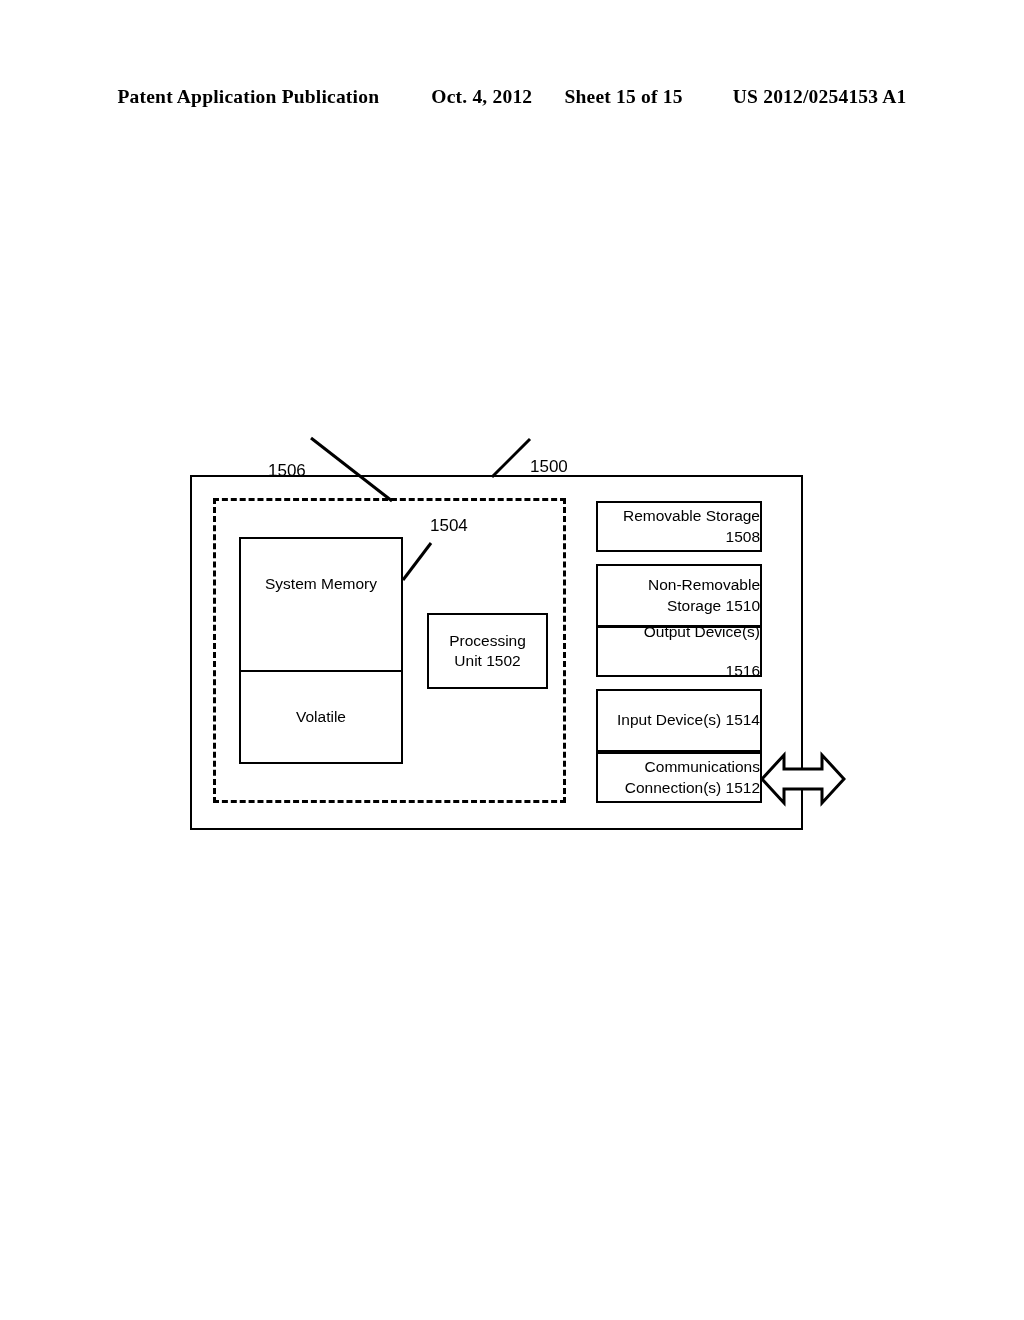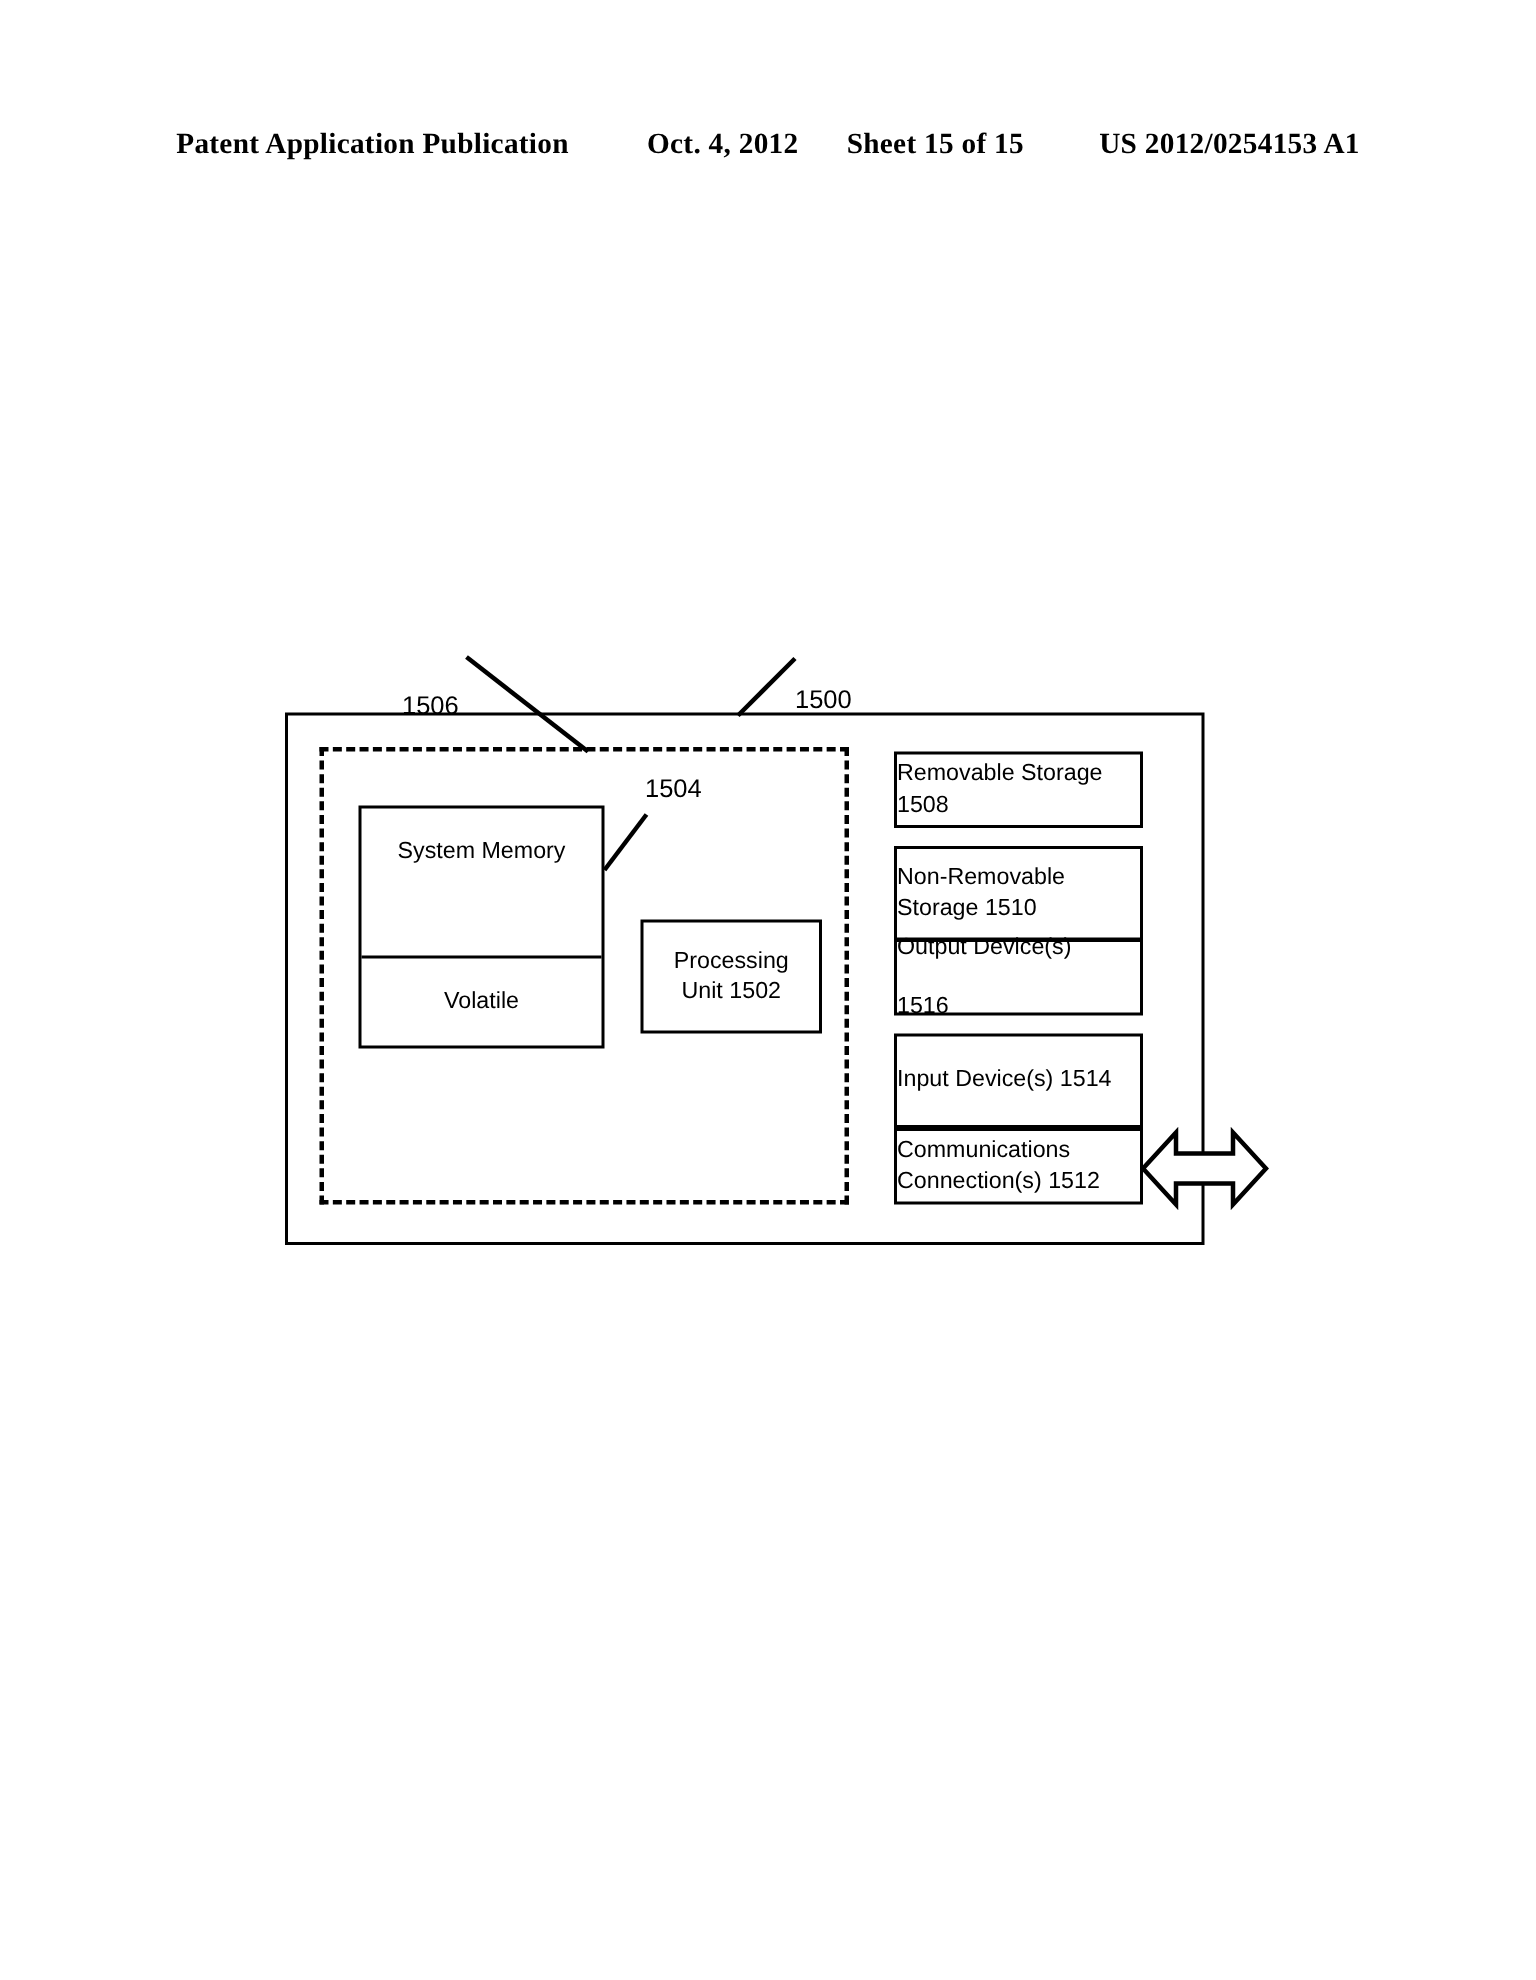--- a/index.html
+++ b/index.html
@@ -66,21 +66,21 @@
     box-sizing: border-box;
     background: transparent;
   }
 
   
   .memory-stack {
     position: absolute;
     left: 239px;
     top: 537px;
     width: 164px;
-    height: 162px;
+    height: 227px;
     border: 2.5px solid #000;
     box-sizing: border-box;
     display: flex;
     flex-direction: column;
     gap: 40px;
   }
   .memory-cell {
     flex: 1 1 0;
     display: flex;
     align-items: center;
@@ -109,21 +109,21 @@
 
   
   .periph {
     position: absolute;
     left: 596px;
     width: 166px;
     border: 2.5px solid #000;
     box-sizing: border-box;
     display: flex;
     flex-direction: column;
-    align-items: flex-start;
+    align-items: flex-end;
     justify-content: center;
     text-align: center;
     font-size: 15.5px;
     line-height: 1.3;
   }
   .periph .ln { display: block; white-space: nowrap; }
 
   
   .ref-label {
     position: absolute;

